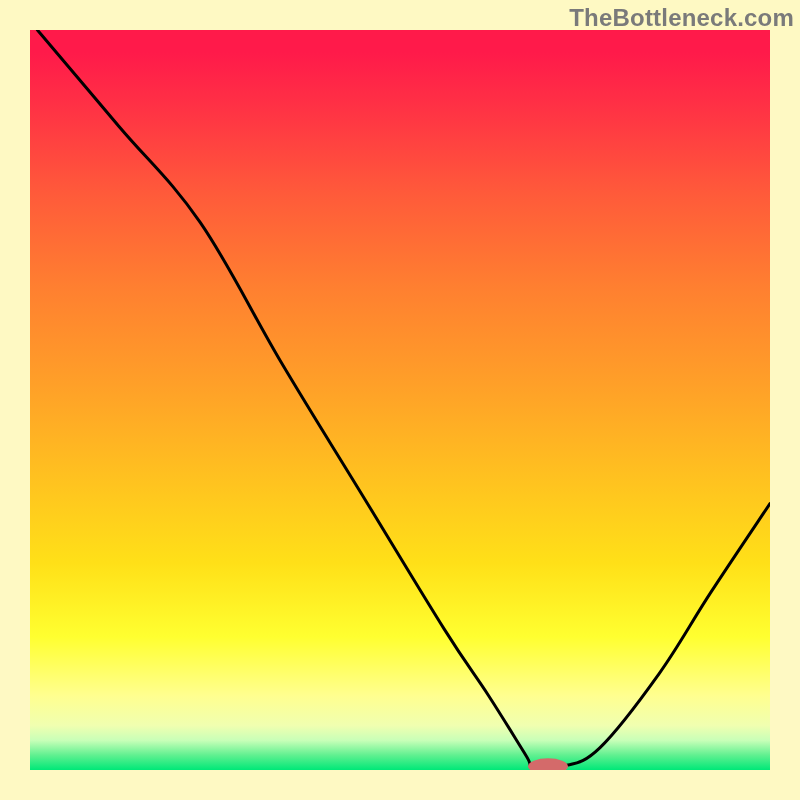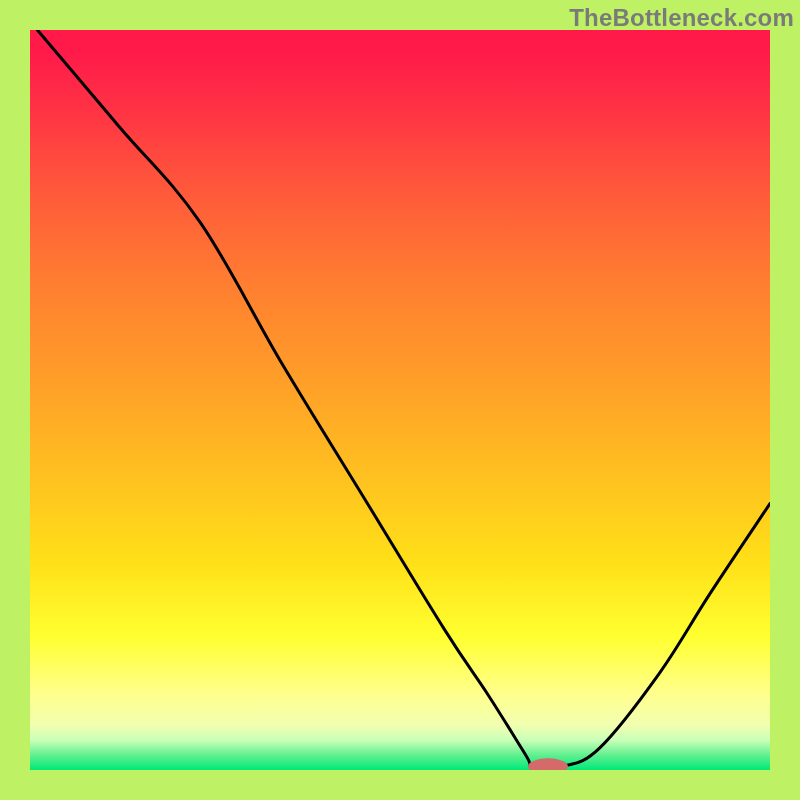--- a/index.html
+++ b/index.html
@@ -4,21 +4,21 @@
 <style>
   body {
     margin: 0;
     padding: 0;
     background: #fff;
   }
   .chart-container {
     position: relative;
     width: 800px;
     height: 800px;
-    background: #bef264;
+    background: #fef9c3;
     text-align: right;
   }
   .plot-area {
     position: absolute;
     left: 30px;
     top: 30px;
     width: 740px;
     height: 740px;
     background: linear-gradient(to bottom,
       #ff1a4a 0%,

